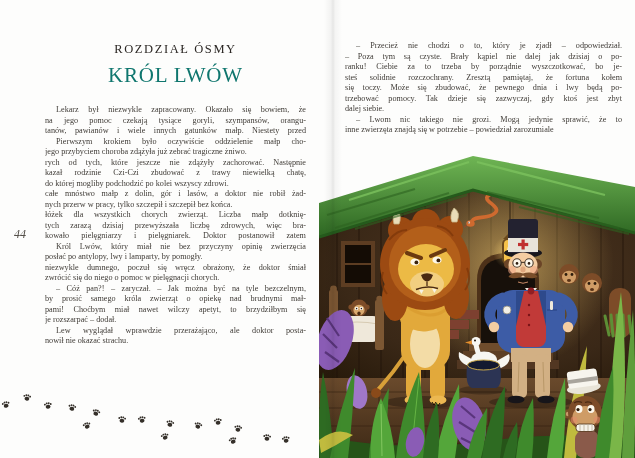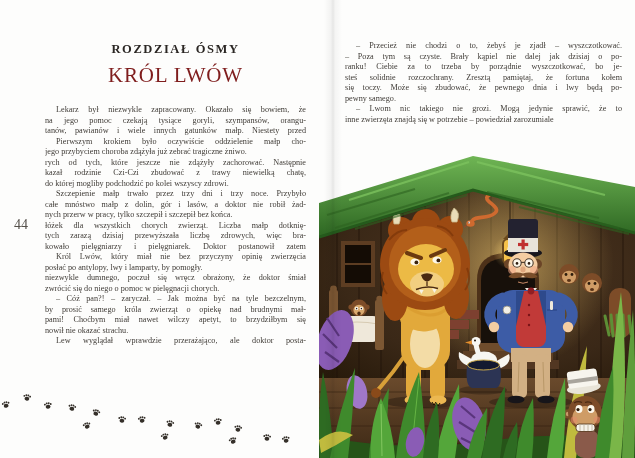--- a/index.html
+++ b/index.html
@@ -10,27 +10,27 @@
   }
   .page{position:absolute;top:0;height:458px;}
   #page-left{left:0;width:318px;}
   #page-right{left:318px;width:317px;}
   .gutter{
     position:absolute;left:324px;top:0;width:18px;height:458px;z-index:5;pointer-events:none;
     background:linear-gradient(90deg,rgba(0,0,0,0) 0%,rgba(0,0,0,.045) 38%,rgba(0,0,0,.09) 50%,rgba(0,0,0,.035) 62%,rgba(0,0,0,0) 100%);
   }
   .chapter-heading{
     position:absolute;left:45px;top:42px;width:261px;margin:0;
-    text-align:center;font-size:12.5px;font-weight:700;letter-spacing:1.6px;color:#2b2724;
+    text-align:center;font-size:12.5px;font-weight:400;letter-spacing:1.6px;color:#2b2724;
   }
   .chapter-title{
     position:absolute;left:45px;top:63px;width:261px;margin:0;
-    text-align:center;font-size:21px;font-weight:400;letter-spacing:.8px;color:#7f1d1d;
+    text-align:center;font-size:21px;font-weight:400;letter-spacing:.8px;color:#0f766e;
   }
-  .pagenum{position:absolute;left:14px;top:217px;font-size:14px;color:#55504a;}
+  .pagenum{position:absolute;left:14px;top:227px;font-size:12px;color:#55504a;font-style:italic;}
   .textcol{position:absolute;font-size:8.2px;line-height:10.5px;color:#3f3b36;}
   #left-text{left:45px;top:105px;width:261px;}
   #right-text{left:27px;top:41px;width:277px;}
   .tline{height:10.5px;overflow:hidden;text-align:justify;}
   .tline.just{text-align-last:justify;}
   .tline.ind{text-indent:11px;}
   #paw-svg{position:absolute;left:0;top:383px;width:318px;height:75px;}
   #paw-svg g{fill:#35302a;}
   #illustration{position:absolute;left:1px;top:140px;width:316px;height:318px;}
 </style>
@@ -45,35 +45,35 @@
   <h1 class="chapter-title">KRÓL LWÓW</h1>
   <div class="textcol" id="left-text">
       <div class="tline ind just">Lekarz był niezwykle zapracowany. Okazało się bowiem, że</div>
       <div class="tline just">na jego pomoc czekają tysiące goryli, szympansów, orangu-</div>
       <div class="tline just">tanów, pawianów i wiele innych gatunków małp. Niestety przed</div>
       <div class="tline ind just">Pierwszym krokiem było oczywiście oddzielenie małp cho-</div>
       <div class="tline">jego przybyciem choroba zdążyła już zebrać tragiczne żniwo.</div>
       <div class="tline just">rych od tych, które jeszcze nie zdążyły zachorować. Następnie</div>
       <div class="tline just">kazał rodzinie Czi-Czi zbudować z trawy niewielką chatę,</div>
       <div class="tline">do której mogliby podchodzić po kolei wszyscy zdrowi.</div>
-      <div class="tline ind just">Szczepienie małp trwało przez trzy dni i trzy noce. Przybyło</div>
       <div class="tline just">całe mnóstwo małp z dolin, gór i lasów, a doktor nie robił żad-</div>
       <div class="tline">nych przerw w pracy, tylko szczepił i szczepił bez końca.</div>
       <div class="tline just">łóżek dla wszystkich chorych zwierząt. Liczba małp dotknię-</div>
       <div class="tline just">tych zarazą dzisiaj przewyższała liczbę zdrowych, więc bra-</div>
       <div class="tline just">kowało pielęgniarzy i pielęgniarek. Doktor postanowił zatem</div>
       <div class="tline ind just">Król Lwów, który miał nie bez przyczyny opinię zwierzęcia</div>
       <div class="tline">posłać po antylopy, lwy i lamparty, by pomogły.</div>
       <div class="tline just">niezwykle dumnego, poczuł się wręcz obrażony, że doktor śmiał</div>
       <div class="tline">zwrócić się do niego o pomoc w pielęgnacji chorych.</div>
       <div class="tline ind just">– Cóż pan?! – zaryczał. – Jak można być na tyle bezczelnym,</div>
       <div class="tline just">by prosić samego króla zwierząt o opiekę nad brudnymi mał-</div>
       <div class="tline just">pami! Choćbym miał nawet wilczy apetyt, to brzydziłbym się</div>
+      <div class="tline">je rozszarpać – dodał.</div>
+      <div class="tline ind just">Lew wyglądał wprawdzie przerażająco, ale doktor posta-</div>
       <div class="tline">nowił nie okazać strachu.</div>
-      <div class="tline ind just">Lew wyglądał wprawdzie przerażająco, ale doktor posta-</div>
     </div>
   <svg id="paw-svg" viewBox="0 0 318 75">
       <g transform="translate(6,22) rotate(-12)">
         <ellipse cx="0" cy="0.7" rx="2.4" ry="2"></ellipse>
         <circle cx="-2.9" cy="-1.7" r="0.95"></circle>
         <circle cx="-1" cy="-2.7" r="0.95"></circle>
         <circle cx="1" cy="-2.7" r="0.95"></circle>
         <circle cx="2.9" cy="-1.7" r="0.95"></circle>
       </g>
       <g transform="translate(27,15) rotate(8)">
@@ -179,26 +179,27 @@
         <circle cx="-2.9" cy="-1.7" r="0.95"></circle>
         <circle cx="-1" cy="-2.7" r="0.95"></circle>
         <circle cx="1" cy="-2.7" r="0.95"></circle>
         <circle cx="2.9" cy="-1.7" r="0.95"></circle>
       </g>
     </svg>
 </div>
 
 <div class="page" id="page-right">
   <div class="textcol" id="right-text">
-      <div class="tline ind just">– Przecież nie chodzi o to, żebyś je zjadł – wyszczotkować.</div>
+      <div class="tline ind just">– Przecież nie chodzi o to, który je zjadł – odpowiedział.</div>
       <div class="tline just">– Poza tym są czyste. Brały kąpiel nie dalej jak dzisiaj o po-</div>
       <div class="tline just">ranku! Ciebie za to trzeba by porządnie wyszczotkować, bo je-</div>
       <div class="tline just">steś solidnie rozczochrany. Zresztą pamiętaj, że fortuna kołem</div>
       <div class="tline just">się toczy. Może się zbudować, że pewnego dnia i lwy będą po-</div>
-      <div class="tline">pewny samego.</div>
+      <div class="tline just">trzebować pomocy. Tak dzieje się zazwyczaj, gdy ktoś jest zbyt</div>
+      <div class="tline">dalej siebie.</div>
       <div class="tline ind just">– Lwom nic takiego nie grozi. Mogą jedynie sprawić, że to</div>
       <div class="tline">inne zwierzęta znajdą się w potrzebie – powiedział zarozumiale</div>
     </div>
 
   <svg id="illustration" viewBox="0 0 316 318">
     <defs>
       <linearGradient id="roofG" x1="0" y1="0" x2="0" y2="1">
         <stop offset="0" stop-color="#6fb554"></stop>
           <stop offset="1" stop-color="#2d6622"></stop>
       </linearGradient>

